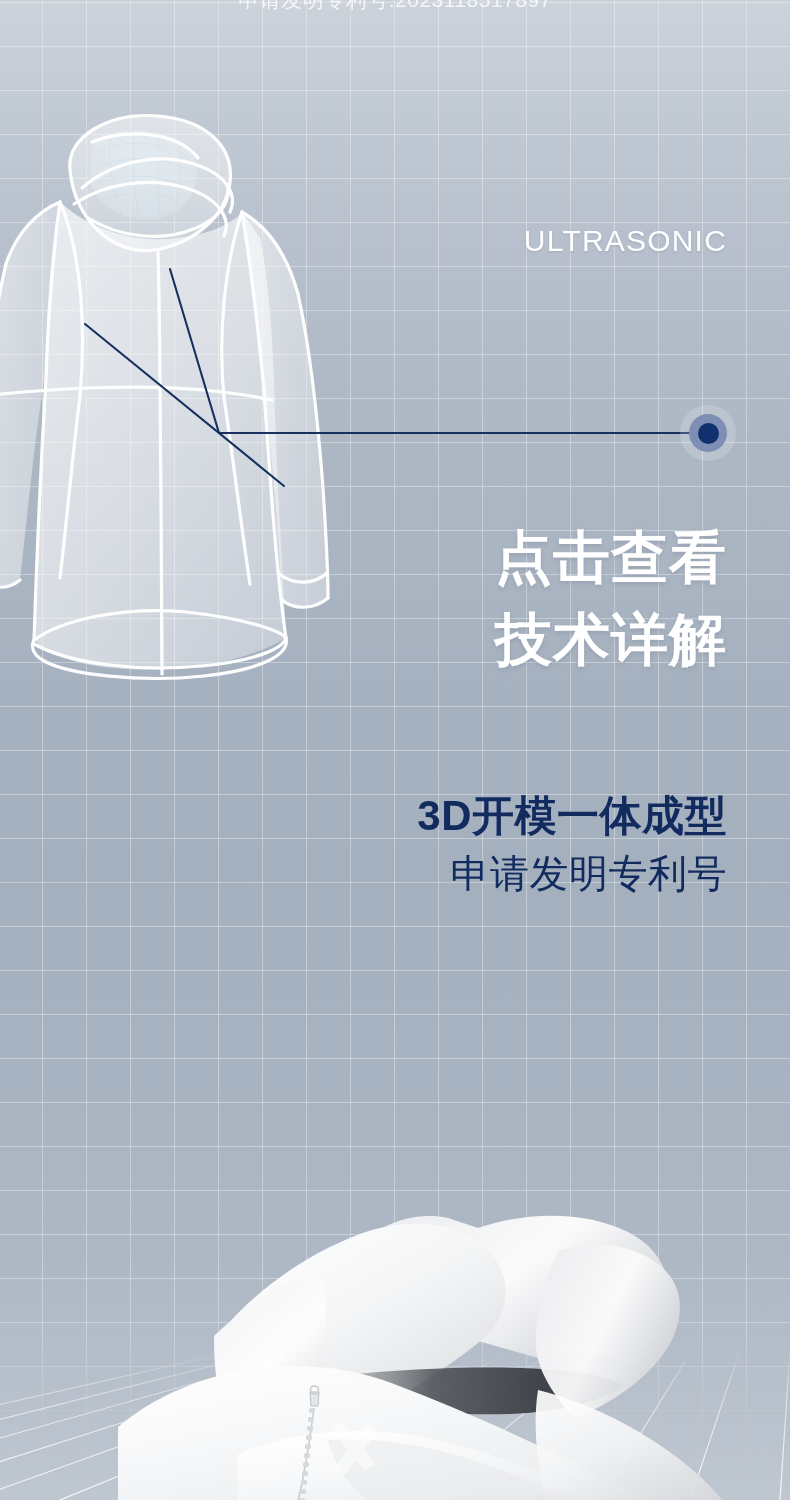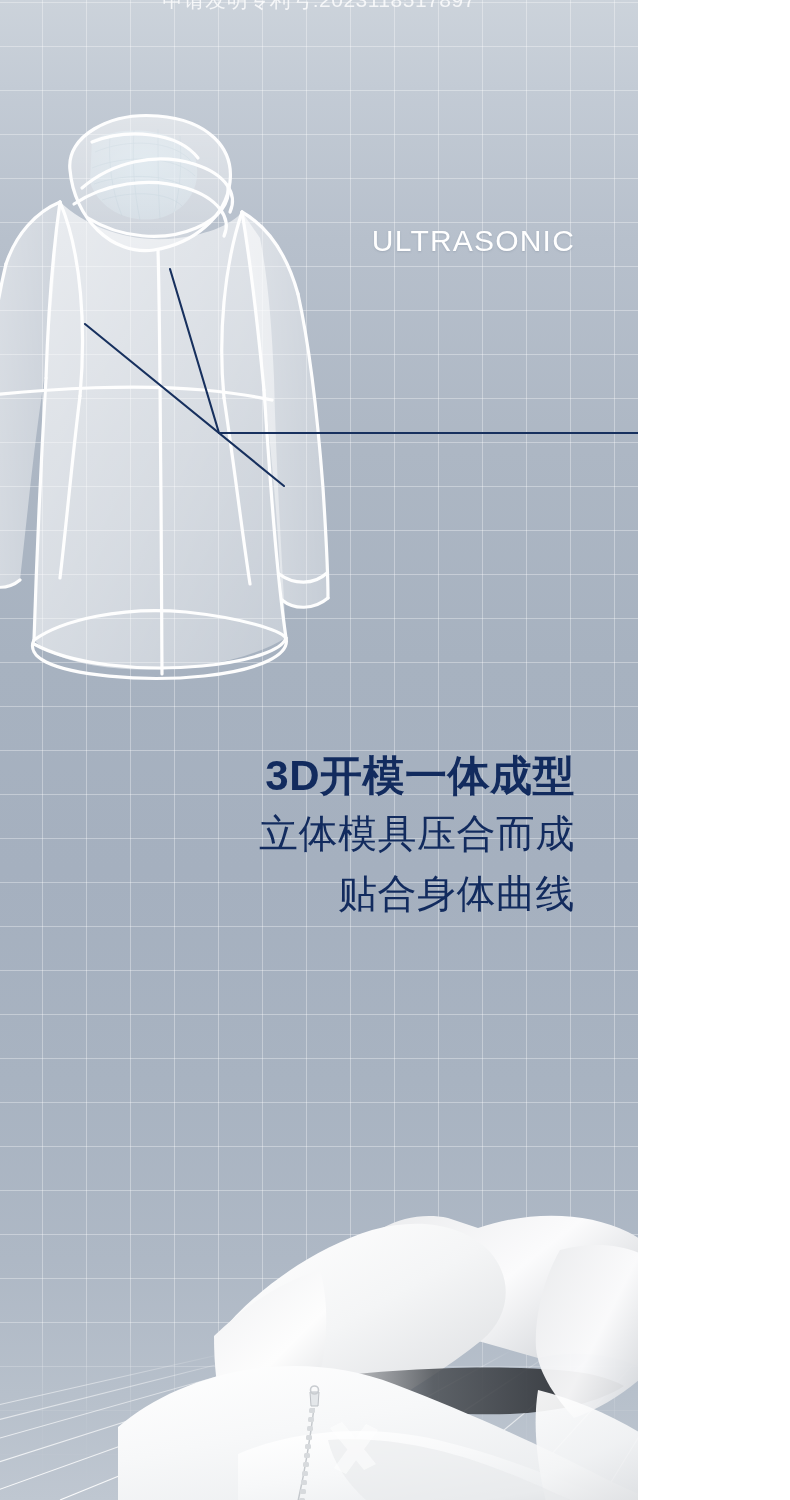--- a/index.html
+++ b/index.html
@@ -4,21 +4,21 @@
 <title>Ultrasonic Bonding Process</title>
 <style>
   * { margin:0; padding:0; box-sizing:border-box; }
   html,body{
     width:790px; height:1500px;
     font-family:"Liberation Sans","DejaVu Sans",sans-serif;
     overflow:hidden;
   }
   #poster{
     position:relative;
-    width:638px; height:1500px;
+    width:790px; height:1500px;
     overflow:hidden;
     background:
       linear-gradient(180deg,
         #ccd3db 0%,
         #c3cbd5 6%,
         #b7c0cc 16%,
         #adb7c4 30%,
         #a7b2c0 44%,
         #a5b0bf 58%,
         #a8b3c1 72%,
@@ -120,21 +120,21 @@
     font-weight:bold;
     line-height:82px;
     letter-spacing:1px;
     text-shadow:0 2px 4px rgba(110,124,142,.30);
     cursor:pointer;
   }
   .headline div{ white-space:nowrap; }
 
   
   .features{
-    position:absolute; right:63px; top:748px;
+    position:absolute; right:63px; top:788px;
     width:430px;
     text-align:right;
     color:#122b5e;
   }
   .features .f-title{
     font-size:42px;
     font-weight:bold;
     letter-spacing:.5px;
     line-height:56px;
     white-space:nowrap;
@@ -424,20 +424,23 @@
       </g>
     </svg>
   </div>
 
   <div class="patent">申请发明专利号:2023118517897</div>
 
   <div class="eyebrow">
     <div>ULTRASONIC</div>
   </div>
 
+  <div class="headline">
+    <div>点击查看</div>
+    <div>技术详解</div>
+  </div>
 
   <div class="features">
     <div class="f-title">3D开模一体成型</div>
-    <div class="f-line">立体模具压合而成</div>
-    <div class="f-line">贴合身体曲线</div>
+    <div class="f-line">申请发明专利号</div>
   </div>
 
 </div>
 
 </body></html>

